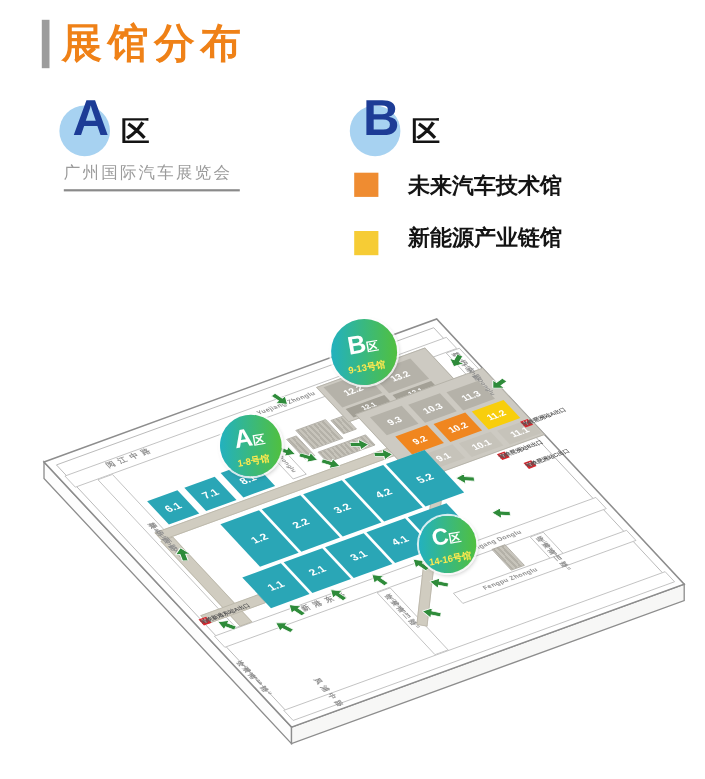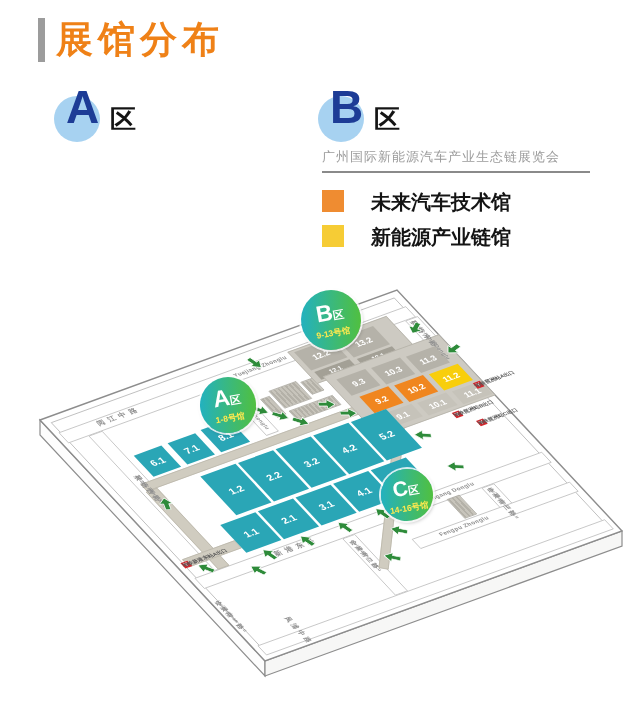--- a/index.html
+++ b/index.html
@@ -75,36 +75,36 @@
     <div class="hdr-bar"></div>
     <div class="hdr-title">展馆分布</div>
   </div>
 
   <div class="lgcol lg-a">
     <div class="badge-row">
       <div class="badge-circ"></div>
       <div class="badge-ltr">A</div>
       <div class="badge-suffix">区</div>
     </div>
+    <div class="subtitle">广州国际汽车展览会</div>
   </div>
 
   <div class="lgcol lg-b">
     <div class="badge-row">
       <div class="badge-circ"></div>
       <div class="badge-ltr">B</div>
       <div class="badge-suffix">区</div>
     </div>
-    <div class="subtitle">广州国际新能源汽车产业生态链展览会</div>
     <div class="lgitem">
       <div class="sq sq-orange"></div>
       <div class="lgtext">
         <span>未来汽车技术馆</span><br>
       </div>
     </div>
-    <div class="lgitem" style="margin-top:6px;">
+    <div class="lgitem" style="margin-top:19px;align-items:flex-end;">
       <div class="sq sq-yellow"></div>
       <div class="lgtext">新能源产业链馆</div>
     </div>
   </div>
 
   <div class="map">
 
     <svg class="slab-svg" width="641" height="708">
       <polygon points="40,420 265,661 265,676 40,435" fill="#fdfdfd" stroke="#8d8d8d" stroke-width="1.2"></polygon>
       <polygon points="265,661 622,531 622,546 265,676" fill="#f7f7f6" stroke="#8d8d8d" stroke-width="1.2"></polygon>

